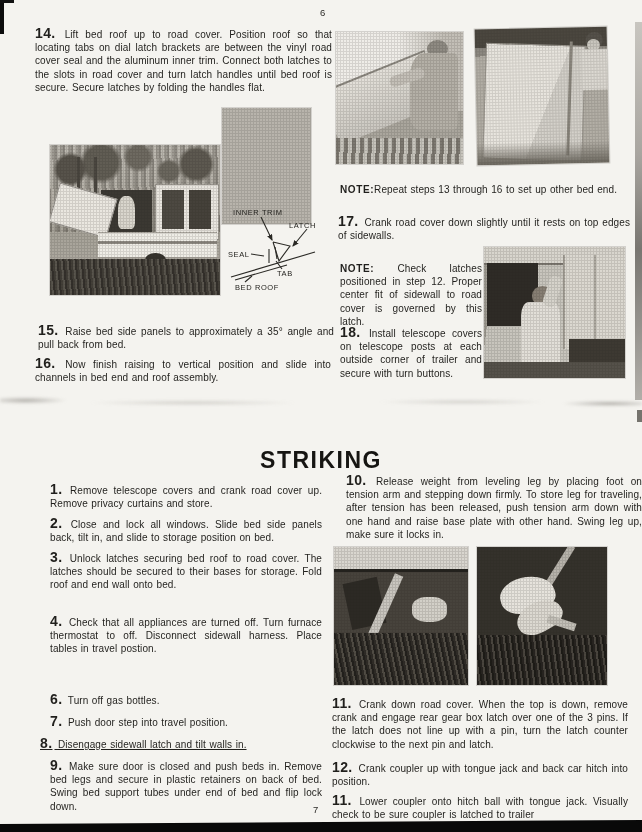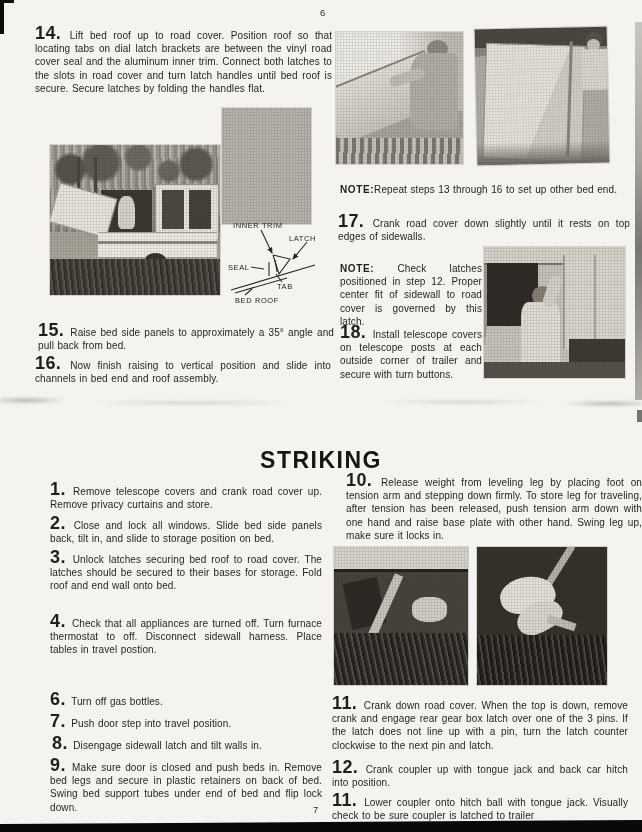--- a/index.html
+++ b/index.html
@@ -6,21 +6,21 @@
   body{background:#888;}
   #sheet{
     position:relative; width:642px; height:832px; overflow:hidden;
     background:#f4f3ef;
     font-family:"Liberation Sans", sans-serif;
     color:#1c1b19;
   }
   
   .txt{position:absolute; font-size:10px; line-height:13.2px; text-align:justify;
        letter-spacing:.1px; word-spacing:.6px; color:#201f1c;}
-  .num{font-weight:700; font-size:18px; line-height:10px; letter-spacing:.4px; padding-right:2px;}
+  .num{font-weight:700; font-size:14px; line-height:10px; letter-spacing:.4px; padding-right:2px;}
   .notelabel{font-weight:700; letter-spacing:.6px;}
   .pagenum{position:absolute; font-size:9.5px; color:#2a2926;}
   #striking-heading{
     position:absolute; left:0; top:447px; width:642px; text-align:center;
     font-size:23px; font-weight:700; letter-spacing:1.5px; color:#161512;
   }
   
   .photo{position:absolute; overflow:hidden; background:#b8b4ac;
          outline:1px solid rgba(60,55,48,.18);}
   .photo::after{content:""; position:absolute; inset:0; pointer-events:none;
@@ -97,21 +97,21 @@
      background:repeating-linear-gradient(78deg,#2e2b26 0 2px,#504c44 2px 4px,#211f1b 4px 6px);}
   #photoR{background:#34312b;}
   #photoR .crank{left:58%;top:-4%;width:5%;height:46%;background:#b7b3ab;transform:rotate(32deg);}
   #photoR .shoe{left:18%;top:22%;width:42%;height:26%;background:#e6e3dc;border-radius:50% 60% 40% 50%;transform:rotate(-14deg);}
   #photoR .shoe2{left:30%;top:40%;width:36%;height:22%;background:#dcd9d1;border-radius:50% 60% 40% 50%;transform:rotate(-30deg);}
   #photoR .lever{left:54%;top:52%;width:22%;height:6%;background:#c2bfb7;transform:rotate(18deg);}
   #photoR .grass{left:0;top:64%;width:100%;height:36%;
      background:repeating-linear-gradient(82deg,#26231f 0 2px,#49453e 2px 4px,#1c1a16 4px 6px),
      radial-gradient(circle 4px at 20% 40%, #6e6a61 0 50%, transparent 60%);}
   
-  #diagram{position:absolute; left:225px; top:219px; width:114px; height:100px;}
+  #diagram{position:absolute; left:225px; top:206px; width:114px; height:100px;}
   #diagram .dlabel{position:absolute; font-size:7.5px; letter-spacing:.6px; color:#24231f; white-space:nowrap;}
   
   .artifact{position:absolute;}
   #edge-left-top{left:0;top:0;width:4px;height:34px;background:#0c0c0c;}
   #edge-top-sliver{left:0;top:0;width:14px;height:3px;background:#111;}
   #edge-right{right:0;top:22px;width:7px;height:378px;
      background:linear-gradient(#b9b6b0 0%, #8f8b85 35%, #4f4c47 60%, #9b9791 100%);opacity:.75;}
   #mid-smudge{left:0;top:394px;width:642px;height:16px;
      background:
        radial-gradient(ellipse 60px 5px at 4% 40%, rgba(120,116,110,.55), transparent 70%),
@@ -265,21 +265,21 @@
     <span>Check that all appliances are turned off. Turn furnace thermostat to off. Disconnect sidewall harness. Place tables in travel postion.</span>
   </p>
   <p class="txt" style="left:50px; top:684px; width:272px;">
     <span class="num">6.</span>
     <span>Turn off gas bottles.</span>
   </p>
   <p class="txt" style="left:50px; top:706px; width:272px;">
     <span class="num">7.</span>
     <span>Push door step into travel position.</span>
   </p>
-  <p class="txt" style="left:52px; top:728px; width:272px;">
+  <p class="txt" style="left:40px; top:728px; width:272px;text-decoration:underline;">
     <span class="num">8.</span>
     <span>Disengage sidewall latch and tilt walls in.</span>
   </p>
   <p class="txt" style="left:50px; top:750px; width:272px;">
     <span class="num">9.</span>
     <span>Make sure door is closed and push beds in. Remove bed legs and secure in plastic retainers on back of bed. Swing bed support tubes under end of bed and flip lock down.</span>
   </p>
 
   <p class="txt" style="left:346px; top:465px; width:296px;">
     <span class="num">10.</span>

